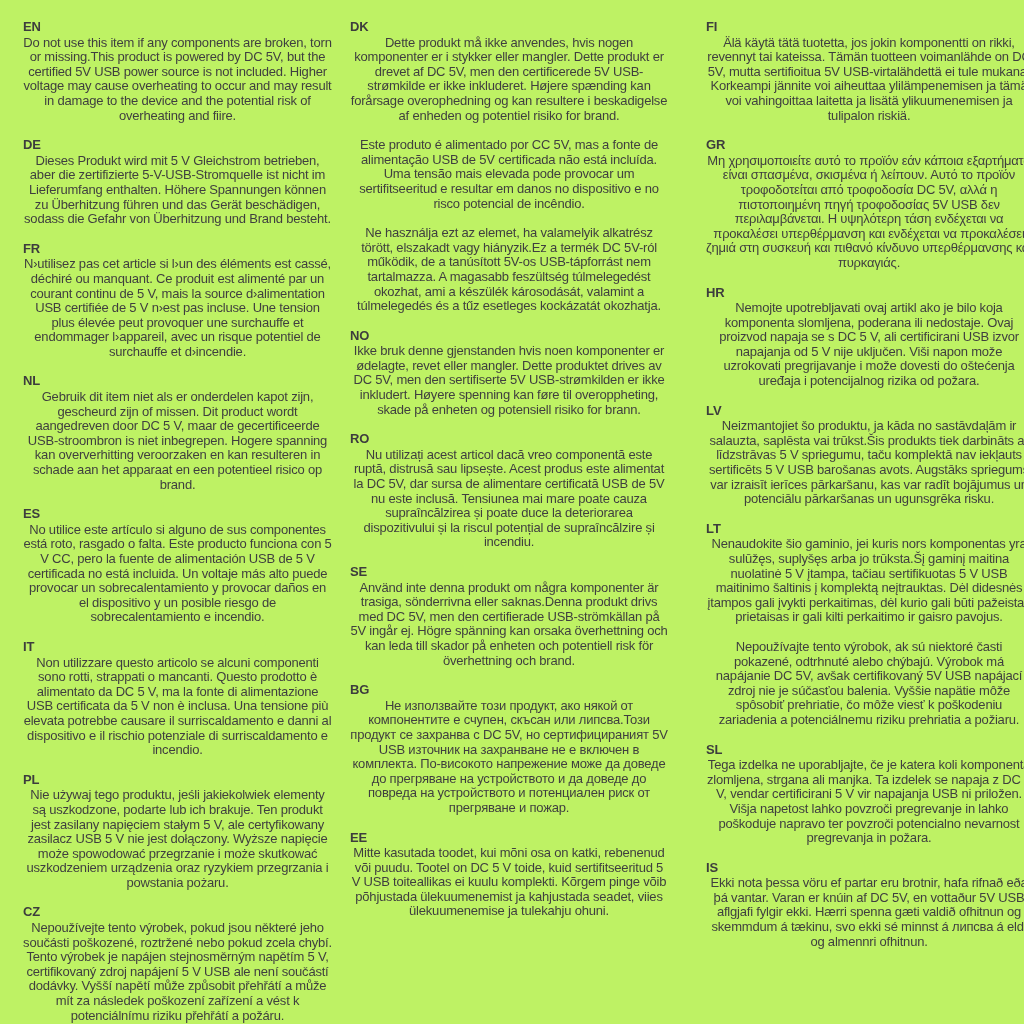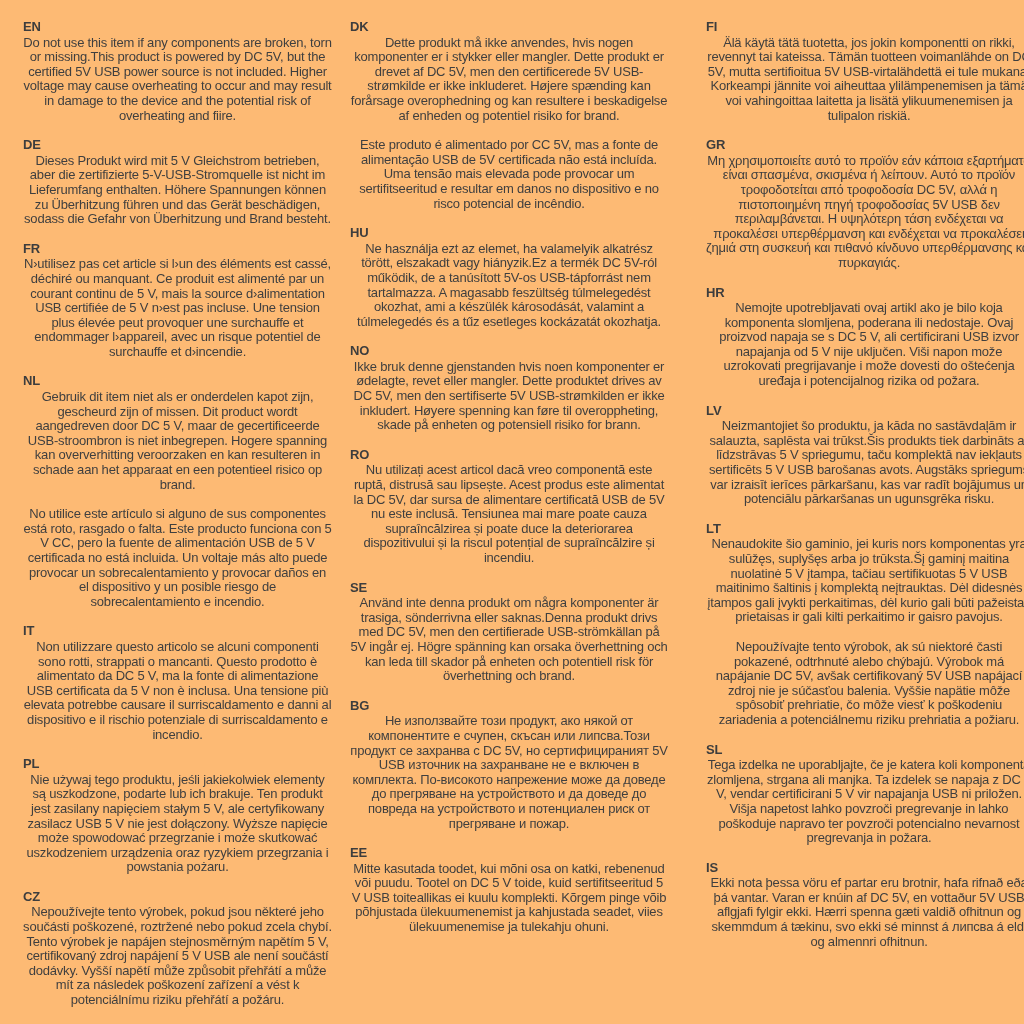--- a/index.html
+++ b/index.html
@@ -6,21 +6,21 @@
     margin: 0;
     padding: 0;
     background: #ffffff;
     font-family: "Liberation Sans", sans-serif;
   }
   .page {
     position: relative;
     box-sizing: border-box;
     width: 1024px;
     height: 1024px;
-    background: #fdba74;
+    background: #bef264;
     padding: 20px 8px 0 23px;
     overflow: hidden;
   }
   .columns {
     display: flex;
     gap: 18px;
     align-items: flex-start;
   }
   .column {
     flex: 0 0 auto;
@@ -70,20 +70,21 @@
     <h2 class="lang-code">FR</h2>
     <p class="lang-text">N›utilisez pas cet article si l›un des éléments est cassé, déchiré ou manquant. Ce produit est alimenté par un courant continu de 5 V, mais la source d›alimentation USB certifiée de 5 V n›est pas incluse. Une tension plus élevée peut provoquer une surchauffe et endommager l›appareil, avec un risque potentiel de surchauffe et d›incendie.</p>
   </section>
 
   <section class="lang-section">
     <h2 class="lang-code">NL</h2>
     <p class="lang-text">Gebruik dit item niet als er onderdelen kapot zijn, gescheurd zijn of missen. Dit product wordt aangedreven door DC 5 V, maar de gecertificeerde USB-stroombron is niet inbegrepen. Hogere spanning kan oververhitting veroorzaken en kan resulteren in schade aan het apparaat en een potentieel risico op brand.</p>
   </section>
 
   <section class="lang-section">
+    <h2 class="lang-code">ES</h2>
     <p class="lang-text">No utilice este artículo si alguno de sus componentes está roto, rasgado o falta. Este producto funciona con 5 V CC, pero la fuente de alimentación USB de 5 V certificada no está incluida. Un voltaje más alto puede provocar un sobrecalentamiento y provocar daños en el dispositivo y un posible riesgo de sobrecalentamiento e incendio.</p>
   </section>
 
   <section class="lang-section">
     <h2 class="lang-code">IT</h2>
     <p class="lang-text">Non utilizzare questo articolo se alcuni componenti sono rotti, strappati o mancanti. Questo prodotto è alimentato da DC 5 V, ma la fonte di alimentazione USB certificata da 5 V non è inclusa. Una tensione più elevata potrebbe causare il surriscaldamento e danni al dispositivo e il rischio potenziale di surriscaldamento e incendio.</p>
   </section>
 
   <section class="lang-section">
     <h2 class="lang-code">PL</h2>
@@ -99,21 +100,20 @@
   <section class="lang-section">
     <h2 class="lang-code">DK</h2>
     <p class="lang-text">Dette produkt må ikke anvendes, hvis nogen komponenter er i stykker eller mangler. Dette produkt er drevet af DC 5V, men den certificerede 5V USB-strømkilde er ikke inkluderet. Højere spænding kan forårsage overophedning og kan resultere i beskadigelse af enheden og potentiel risiko for brand.</p>
   </section>
 
   <section class="lang-section">
     <p class="lang-text">Este produto é alimentado por CC 5V, mas a fonte de alimentação USB de 5V certificada não está incluída. Uma tensão mais elevada pode provocar um sertifitseeritud e resultar em danos no dispositivo e no risco potencial de incêndio.</p>
   </section>
 
   <section class="lang-section">
-    <h2 class="lang-code">HU</h2>
     <p class="lang-text">Ne használja ezt az elemet, ha valamelyik alkatrész törött, elszakadt vagy hiányzik.Ez a termék DC 5V-ról működik, de a tanúsított 5V-os USB-tápforrást nem tartalmazza. A magasabb feszültség túlmelegedést okozhat, ami a készülék károsodását, valamint a túlmelegedés és a tűz esetleges kockázatát okozhatja.</p>
   </section>
 
   <section class="lang-section">
     <h2 class="lang-code">NO</h2>
     <p class="lang-text">Ikke bruk denne gjenstanden hvis noen komponenter er ødelagte, revet eller mangler. Dette produktet drives av DC 5V, men den sertifiserte 5V USB-strømkilden er ikke inkludert. Høyere spenning kan føre til overoppheting, skade på enheten og potensiell risiko for brann.</p>
   </section>
 
   <section class="lang-section">
     <h2 class="lang-code">RO</h2>

